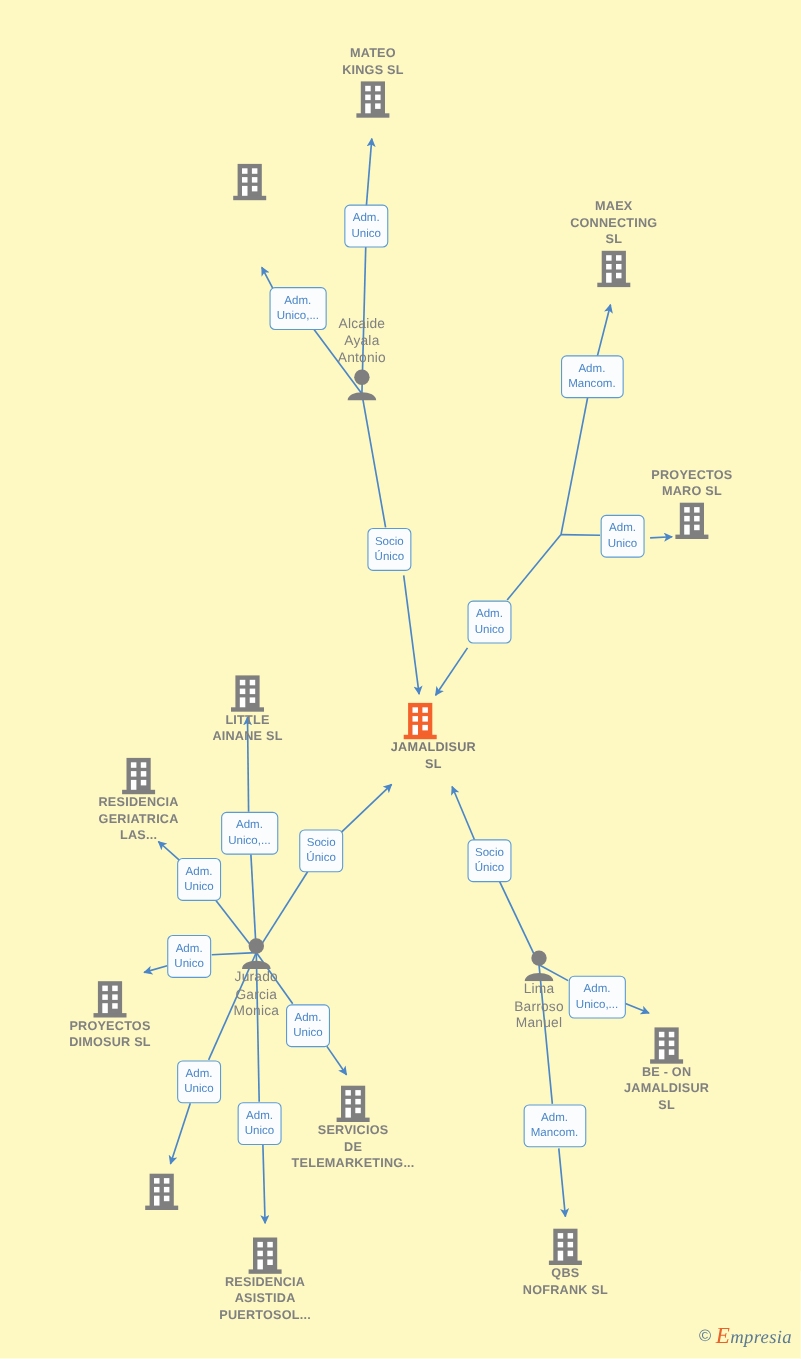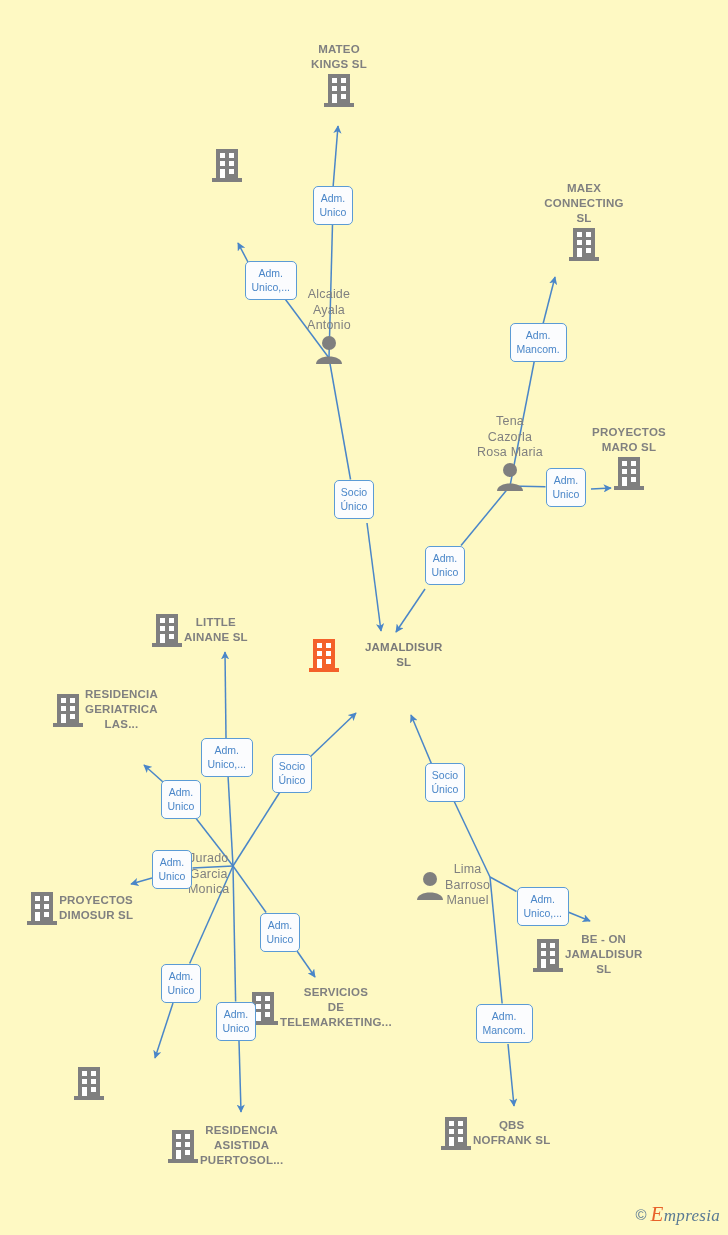--- a/index.html
+++ b/index.html
@@ -23,21 +23,21 @@
     position: absolute;
     left: 0;
     top: 0;
     width: 728px;
     height: 1235px;
     pointer-events: none;
   }
   .node {
     position: absolute;
     display: flex;
-    flex-direction: row;
+    flex-direction: column;
     align-items: center;
     width: 150px;
     margin-left: -75px;
   }
   .node.label-above {
     flex-direction: column-reverse;
   }
   .node-label {
     font-size: 11.5px;
     line-height: 15px;
@@ -164,21 +164,21 @@
         <rect x="10" y="6" width="5" height="5" fill="#ffffff"></rect>
         <rect x="19" y="6" width="5" height="5" fill="#ffffff"></rect>
         <rect x="10" y="14" width="5" height="5" fill="#ffffff"></rect>
         <rect x="19" y="14" width="5" height="5" fill="#ffffff"></rect>
         <rect x="10" y="22" width="5" height="9" fill="#ffffff"></rect>
         <rect x="19" y="22" width="5" height="5" fill="#ffffff"></rect>
       </svg>
     </span>
   </div>
 
-  <div class="node company label-above" style="left:584px; top:181px;">
+  <div class="node company label-above" style="left:558px; top:181px;">
     <span class="icon-wrap">
       <svg viewBox="0 0 34 36" xmlns="http://www.w3.org/2000/svg">
         <rect x="6" y="2" width="22" height="30" fill="#7f7f7f"></rect>
         <rect x="2" y="31" width="30" height="4" fill="#7f7f7f"></rect>
         <rect x="10" y="6" width="5" height="5" fill="#ffffff"></rect>
         <rect x="19" y="6" width="5" height="5" fill="#ffffff"></rect>
         <rect x="10" y="14" width="5" height="5" fill="#ffffff"></rect>
         <rect x="19" y="14" width="5" height="5" fill="#ffffff"></rect>
         <rect x="10" y="22" width="5" height="9" fill="#ffffff"></rect>
         <rect x="19" y="22" width="5" height="5" fill="#ffffff"></rect>
@@ -194,31 +194,20 @@
       <svg viewBox="0 0 30 30" xmlns="http://www.w3.org/2000/svg">
         <circle cx="15" cy="9" r="7" fill="#7f7f7f"></circle>
         <path d="M 2 30 C 2 20 28 20 28 30 z" fill="#7f7f7f"></path>
       </svg>
     </span>
     <span class="node-label">Alcaide
 Ayala
 Antonio</span>
   </div>
 
-  <div class="node person label-above" style="left:510px; top:414px;">
-    <span class="icon-wrap person-ico">
-      <svg viewBox="0 0 30 30" xmlns="http://www.w3.org/2000/svg">
-        <circle cx="15" cy="9" r="7" fill="#7f7f7f"></circle>
-        <path d="M 2 30 C 2 20 28 20 28 30 z" fill="#7f7f7f"></path>
-      </svg>
-    </span>
-    <span class="node-label">Tena
-Cazorla
-Rosa Maria</span>
-  </div>
 
   <div class="node company label-above" style="left:629px; top:425px;">
     <span class="icon-wrap">
       <svg viewBox="0 0 34 36" xmlns="http://www.w3.org/2000/svg">
         <rect x="6" y="2" width="22" height="30" fill="#7f7f7f"></rect>
         <rect x="2" y="31" width="30" height="4" fill="#7f7f7f"></rect>
         <rect x="10" y="6" width="5" height="5" fill="#ffffff"></rect>
         <rect x="19" y="6" width="5" height="5" fill="#ffffff"></rect>
         <rect x="10" y="14" width="5" height="5" fill="#ffffff"></rect>
         <rect x="19" y="14" width="5" height="5" fill="#ffffff"></rect>

